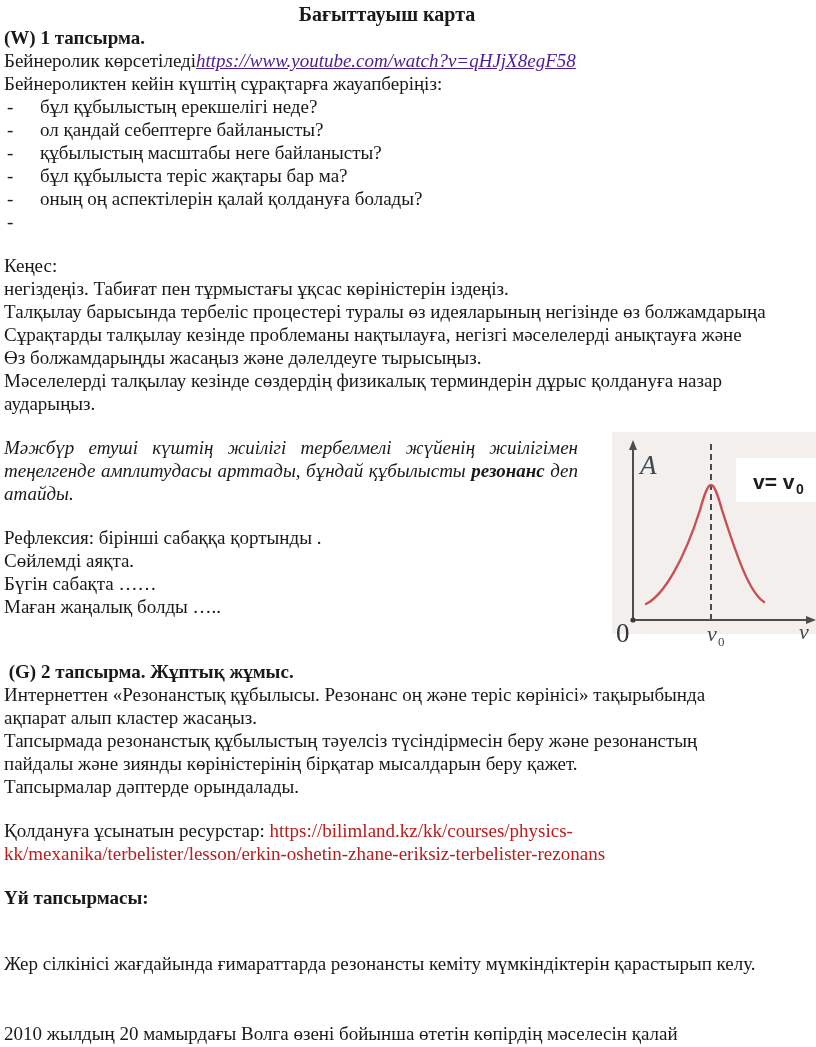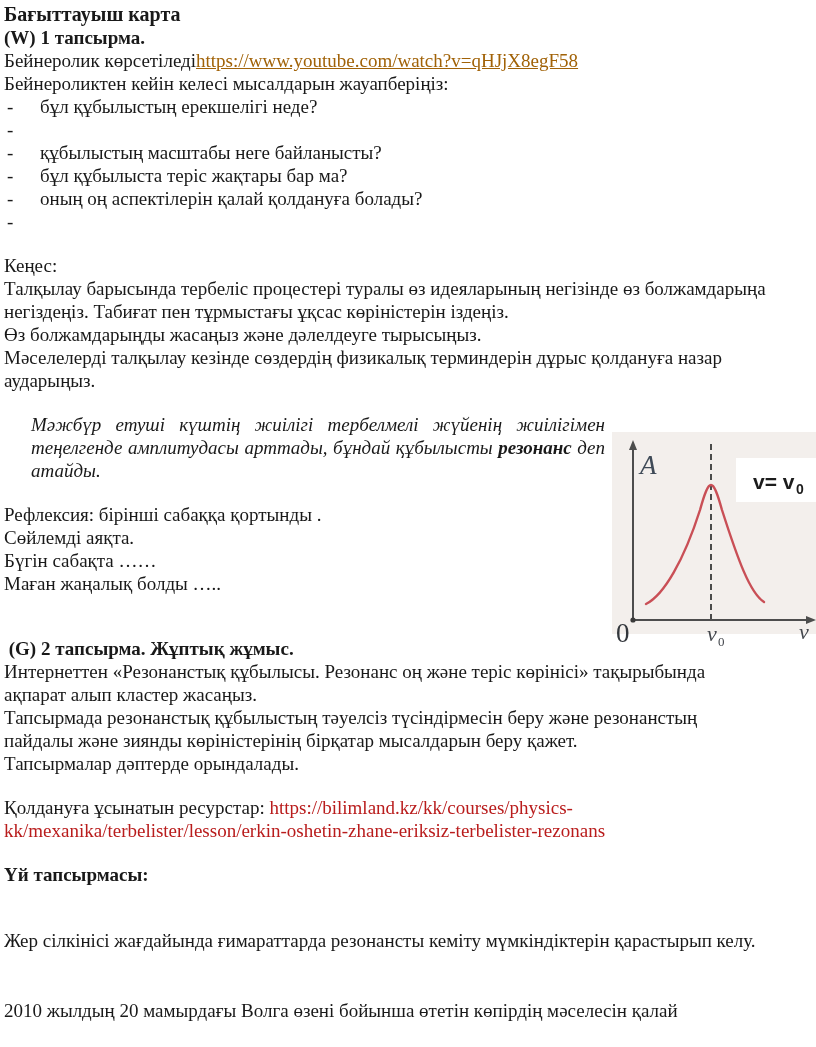--- a/index.html
+++ b/index.html
@@ -6,63 +6,64 @@
   body {
     width:816px; height:1047px;
     font-family:"Liberation Serif", serif;
     font-size:19px; color:#191919;
     overflow:hidden;
   }
   .page { position:relative; width:816px; height:1047px; }
   .content { padding:3px 46px 0 4px; }
   .line { line-height:23px; min-height:23px; white-space:pre-wrap; }
   .blank { height:21px; }
-  .center { text-align:left; }
+  .center { text-align:center; }
   .bold { font-weight:bold; }
   .title { font-size:20px; }
   .list-item { position:relative; padding-left:36px; }
   .list-item .dash { position:absolute; left:3px; }
-  .italic-block { width:574px; font-style:italic;margin-left:27px; }
+  .italic-block { width:574px; font-style:italic; }
   .jline { text-align:justify; text-align-last:justify; white-space:normal; }
   .term-bold { font-weight:bold; }
-  a.yt-link { color:#a16207; text-decoration:underline; cursor:pointer; }
+  a.yt-link { color:#4c1d95; text-decoration:underline; cursor:pointer;font-style:italic; }
   a.res-link { color:#b91c1c; text-decoration:none; cursor:pointer; }
   .hw-line { line-height:30px; min-height:30px;margin-top:40px; }
   .figure {
     position:absolute; left:612px; top:432px;
     width:214px; height:202px; background:#f3efec;
   }
   .figure svg { display:block; }
 </style>
 </head>
 <body>
 
 <div class="page">
   <div class="content">
 
     <div class="line center bold title">Бағыттауыш карта</div>
 
     <div class="line bold">(W) 1 тапсырма.</div>
 
     <div class="line"><span>Бейнеролик көрсетіледі</span><a class="yt-link" href="#">https://www.youtube.com/watch?v=qHJjX8egF58</a></div>
 
-    <div class="line">Бейнероликтен кейін келесі мысалдарын жауапберіңіз:</div>
+    <div class="line">Бейнероликтен кейін күштің сұрақтарға жауапберіңіз:</div>
 
     <div class="line list-item"><span class="dash">-</span><span>бұл құбылыстың ерекшелігі неде?</span></div>
-    <div class="line list-item"><span class="dash">-</span></div>
+    <div class="line list-item"><span class="dash">-</span><span>ол қандай себептерге байланысты?</span></div>
     <div class="line list-item"><span class="dash">-</span><span>құбылыстың масштабы неге байланысты?</span></div>
     <div class="line list-item"><span class="dash">-</span><span>бұл құбылыста теріс жақтары бар ма?</span></div>
     <div class="line list-item"><span class="dash">-</span><span>оның оң аспектілерін қалай қолдануға болады?</span></div>
     <div class="line list-item"><span class="dash">-</span></div>
 
     <div class="blank"></div>
 
     <div class="line">Кеңес:</div>
+    <div class="line">негіздеңіз. Табиғат пен тұрмыстағы ұқсас көріністерін іздеңіз.</div>
     <div class="line">Талқылау барысында тербеліс процестері туралы өз идеяларының негізінде өз болжамдарыңа</div>
-    <div class="line">негіздеңіз. Табиғат пен тұрмыстағы ұқсас көріністерін іздеңіз.</div>
+    <div class="line">Сұрақтарды талқылау кезінде проблеманы нақтылауға, негізгі мәселелерді анықтауға және</div>
     <div class="line">Өз болжамдарыңды жасаңыз және дәлелдеуге тырысыңыз.</div>
     <div class="line">Мәселелерді талқылау кезінде сөздердің физикалық терминдерін дұрыс қолдануға назар</div>
     <div class="line">аударыңыз.</div>
 
     <div class="blank"></div>
 
     <div class="italic-block">
       <div class="line jline">Мәжбүр етуші күштің жиілігі тербелмелі жүйенің жиілігімен</div>
       <div class="line jline"><span>теңелгенде амплитудасы арттады, бұндай құбылысты</span> <span class="term-bold">резонанс</span> <span>деп</span></div>
       <div class="line">атайды.</div>

